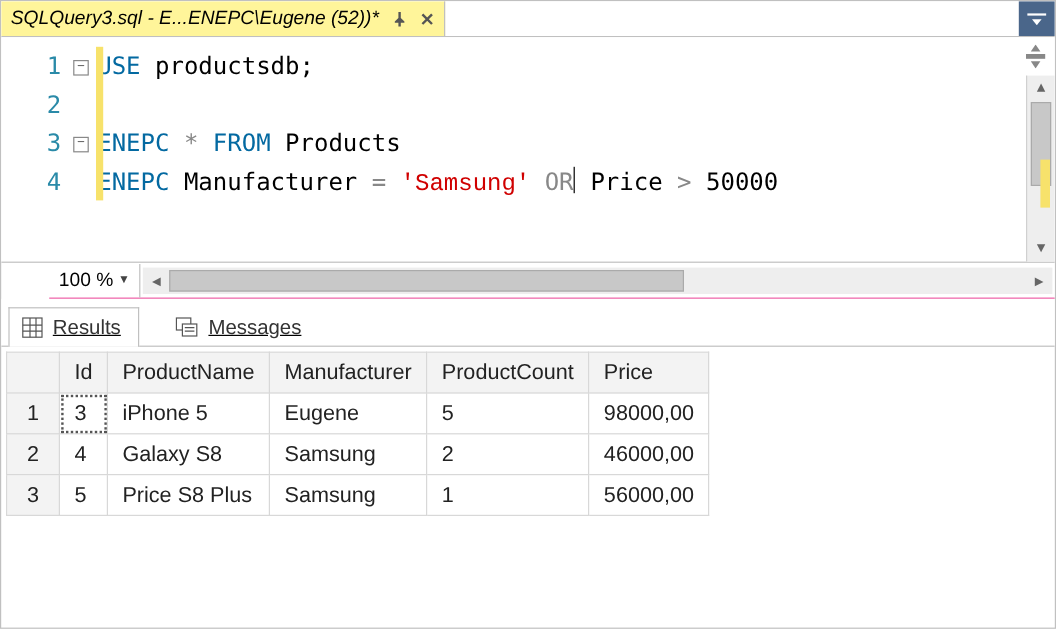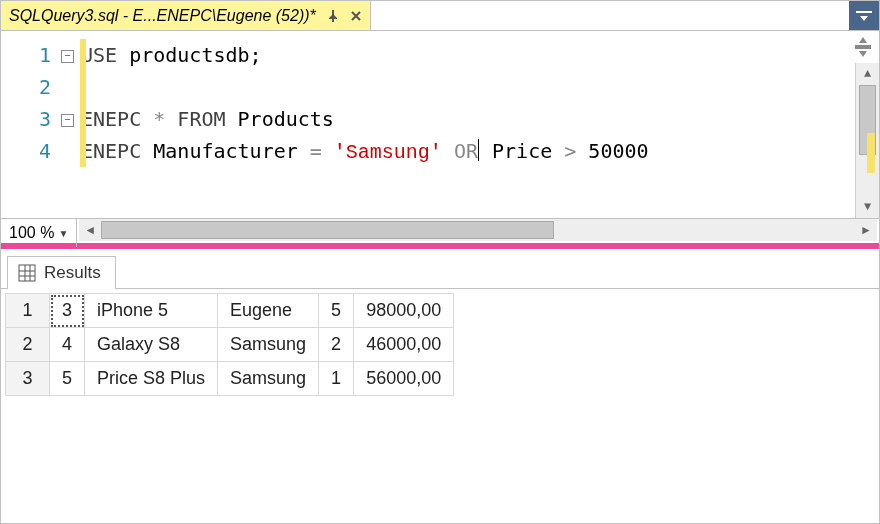--- a/index.html
+++ b/index.html
@@ -73,21 +73,21 @@
     color: #555; background:#fff;
     margin-top: 9px;
   }
   .code {
     padding-top: 8px;
     font-size: 20px;
     line-height: 32px;
     font-family: Consolas, monospace;
     white-space: pre;
   }
-  .kw { color: #404040; }
+  .kw { color: #0369a1; }
   .op { color: #888; }
   .str { color: #d00000; font-family: Liberation Mono, monospace; }
   .ident { color: #000; }
   .cursor {
     display: inline-block;
     width: 1px;
     height: 22px;
     background: #000;
     vertical-align: text-bottom;
     margin: 0 1px 2px 0;
@@ -116,25 +116,26 @@
     color:#666; font-size:12px;
   }
   .vscroll .down { position:absolute; bottom:0; left:0; right:0;}
   .vscroll .thumb {
     position:absolute; top:22px; left:3px; right:3px; height:70px;
     background:#c8c8c8; border:1px solid #aaa;
   }
   .change-mark { position:absolute; right:4px; top:70px; width:8px; height:40px; background:#f7e26b; }
   .zoom-bar {
     height: 30px;
-    display:flex; 
-    border-bottom: 6px solid #ec4899;
+    display:flex; align-items:center;
+    border-bottom: 1px solid #ec4899;
     font-family: "Segoe UI", Arial, sans-serif;
     font-size: 16px;
     background:#fff;
+    margin-left:40px;
   }
   .zoom-val {
     padding: 0 8px;
     border-right: 1px solid #c0c0c0;
     height: 28px;
     display:flex; align-items:center; gap:4px;
   }
   .zoom-dd { font-size:10px; color:#444;}
   .hscroll {
     flex:1; height:22px; background:#eee;
@@ -148,20 +149,21 @@
   .hscroll .thumb { position:absolute; left:0; top:2px; bottom:2px; width:60%; background:#c8c8c8; border:1px solid #aaa;}
   .result-tabs {
     display:flex; align-items:flex-end;
     height: 40px;
     padding-left: 6px;
     gap: 19px;
     font-family: "Segoe UI", Arial, sans-serif;
     font-size: 17px;
     border-bottom: 1px solid #c0c0c0;
     background:#fff;
+    text-decoration:underline;
   }
   .rtab {
     display:flex; align-items:center; gap:8px;
     padding: 6px 14px 6px 10px;
     border: 1px solid transparent;
     border-bottom: none;
     position:relative; top:1px;
     color:#333;
   }
   .rtab.active {
@@ -276,24 +278,43 @@
       <svg width="18" height="18" viewBox="0 0 18 18">
           <rect x="1" y="1" width="16" height="16" fill="none" stroke="#555"></rect>
           <line x1="1" y1="7" x2="17" y2="7" stroke="#555"></line>
           <line x1="1" y1="12" x2="17" y2="12" stroke="#555"></line>
           <line x1="7" y1="1" x2="7" y2="17" stroke="#555"></line>
           <line x1="12" y1="1" x2="12" y2="17" stroke="#555"></line>
         </svg>
     </span>
     <span>Results</span>
   </div>
+  <div class="rtab">
+    <span class="ricon">
+      <svg width="20" height="18" viewBox="0 0 20 18">
+          <rect x="1" y="1" width="12" height="10" fill="none" stroke="#555"></rect>
+          <rect x="6" y="6" width="12" height="10" fill="#fff" stroke="#555"></rect>
+          <line x1="8" y1="9" x2="16" y2="9" stroke="#555"></line>
+          <line x1="8" y1="12" x2="16" y2="12" stroke="#555"></line>
+        </svg>
+    </span>
+    <span>Messages</span>
+  </div>
 </div>
 
 <table class="grid">
   <tbody>
+      <tr>
+    <th class="corner"></th>
+    <th>Id</th>
+    <th>ProductName</th>
+    <th>Manufacturer</th>
+    <th>ProductCount</th>
+    <th>Price</th>
+  </tr>
   <tr>
     <td class="rownum">1</td>
     <td class="selected-cell">3</td>
     <td>iPhone 5</td>
     <td>Eugene</td>
     <td>5</td>
     <td>98000,00</td>
   </tr>
   <tr>
     <td class="rownum">2</td>

